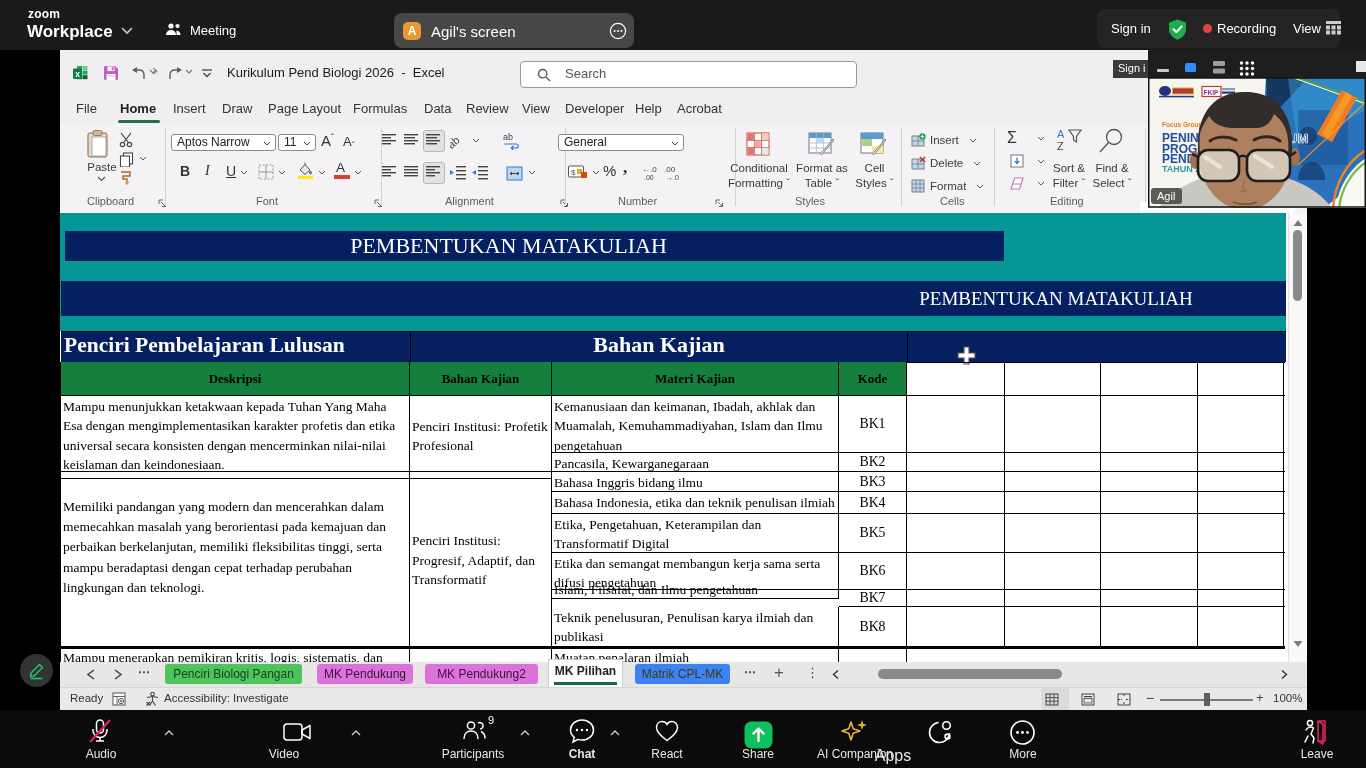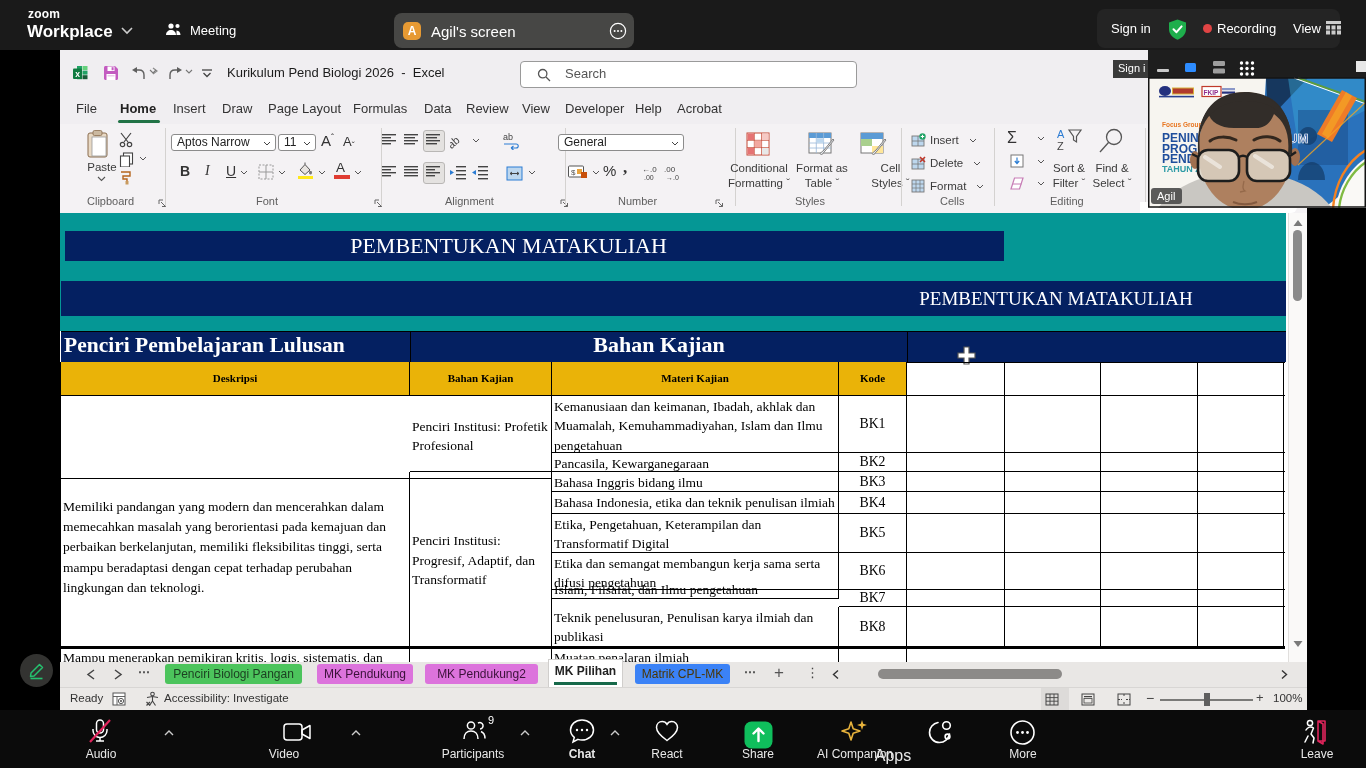--- a/index.html
+++ b/index.html
@@ -1,20 +1,20 @@
 <!DOCTYPE html>
 <html><head>
 <meta charset="utf-8">
 <style>
   * { margin:0; padding:0; box-sizing:border-box; }
   html,body { width:1366px; height:768px; overflow:hidden; background:#000; }
   body { font-family:"Liberation Sans", sans-serif; position:relative; }
   .abs { position:absolute; }
   .c { position:absolute; border-right:1px solid #000; border-bottom:1px solid #000; overflow:hidden; }
-  .hd { background:#eab308; font-weight:bold; font-size:11px; display:flex; align-items:center; justify-content:center; }
+  .hd { background:#15803d; font-weight:bold; font-size:13px; display:flex; align-items:center; justify-content:center; }
   .tx { padding:1px 2px 0 2px; }
   .bk { display:flex; align-items:center; justify-content:center; font-size:13.8px; }
   .rtx { font-size:11.5px; color:#3b3b3b; position:absolute; }
   .rtx2 { font-size:11.5px; color:#3b3b3b; position:absolute; text-align:center; line-height:14.5px; }
   .rlbl { font-size:11px; color:#5e5e5e; position:absolute; top:71px; }
   .rsep { position:absolute; top:4px; width:1px; height:78px; background:#D4D2D0; }
   .rbox { position:absolute; background:#fff; border:1px solid #8c8c8c; border-radius:3px; font-size:12px; color:#222; line-height:15px; }
 </style>
 </head>
 <body>
@@ -325,21 +325,21 @@
 <path d="M26 8 L17 19 l-3.5 4 l-1.5 -1.5 l4 -3.5 L25 7 Z" fill="#E8EAED" stroke="#777" stroke-width=".9"></path>
 </svg>
   <div class="abs rtx2" style="left:728px;top:37px;width:68px;">Format as<br>Table ˇ</div>
   <svg class="abs" style="left:800px;top:8px;" width="28" height="26" viewBox="0 0 28 26">
 <rect x="1" y="1" width="22" height="20" fill="#fff" stroke="#777" stroke-width="1"></rect>
 <rect x="1" y="1" width="22" height="6" fill="#5B9BD5"></rect>
 <rect x="1" y="7" width="11" height="7" fill="#A9D08E"></rect>
 <rect x="12" y="14" width="11" height="7" fill="#FFE699"></rect>
 <path d="M26 8 L17 19 l-3.5 4 l-1.5 -1.5 l4 -3.5 L25 7 Z" fill="#E8EAED" stroke="#777" stroke-width=".9"></path>
 </svg>
-  <div class="abs rtx2" style="left:792px;top:37px;width:45px;margin-left:16px;">Cell<br>Styles ˇ</div>
+  <div class="abs rtx2" style="left:792px;top:37px;width:45px;">Cell<br>Styles ˇ</div>
   <div class="abs rlbl" style="left:735px;top:71px;">Styles</div>
   <div class="abs rsep" style="left:841px;"></div>
   <svg class="abs" style="left:851px;top:9px;" width="15" height="14" viewBox="0 0 15 14">
 <rect x="1" y="3" width="12" height="10" fill="#BDD7EE" stroke="#777" stroke-width=".9"></rect>
 <path d="M1 8 H13 M7 3 V13" stroke="#777" stroke-width=".8"></path>
 <circle cx="11.5" cy="3.5" r="3.2" fill="#21A366"></circle>
 <path d="M11.5 1.8 V5.2 M9.8 3.5 H13.2" stroke="#fff" stroke-width="1"></path>
 </svg>
   <div class="abs rtx" style="left:870px;top:10px;">Insert</div>
   <svg class="abs" style="left:909px;top:14px;" width="8" height="6">
@@ -419,20 +419,21 @@
       <path d="M7 1 H12 V7 H18 V12 H12 V18 H7 V12 H1 V7 H7 Z" fill="#fff" stroke="#555" stroke-width="1.2"></path>
     </svg>
 
     <div class="abs" id="tbl" style="left:0;top:149px;width:1225px;height:300px;font-family:'Liberation Serif',serif;font-size:13.5px;color:#000;line-height:19.4px;">
     <div class="abs" style="left:0;top:0;width:1px;height:302px;background:#000;"></div>
     <div class="abs" style="left:0;top:0;width:1225px;height:1px;background:#000;"></div>
     <div class="c hd" style="left:1px;top:0px;width:349px;height:34px;">Deskripsi</div>
     <div class="c hd" style="left:350px;top:0px;width:142px;height:34px;">Bahan Kajian</div>
     <div class="c hd" style="left:492px;top:0px;width:287px;height:34px;">Materi Kajian</div>
     <div class="c hd" style="left:779px;top:0px;width:68px;height:34px;">Kode</div>
+    <div class="c tx" style="left:1px;top:34px;width:349px;height:76px;">Mampu menunjukkan ketakwaan kepada Tuhan Yang Maha<br>Esa dengan mengimplementasikan karakter profetis dan etika<br>universal secara konsisten dengan mencerminkan nilai-nilai<br>keislaman dan keindonesiaan.</div>
     <div class="c tx" style="left:1px;top:110px;width:349px;height:7px;"></div>
     <div class="c tx" style="left:350px;top:34px;width:142px;height:76px;display:flex;flex-direction:column;justify-content:center;padding-top:5px;">Penciri Institusi: Profetik<br>Profesional</div>
     <div class="c tx" style="left:1px;top:117px;width:349px;height:168px;padding-top:18px;line-height:20.2px;">Memiliki pandangan yang modern dan mencerahkan dalam<br>memecahkan masalah yang berorientasi pada kemajuan dan<br>perbaikan berkelanjutan, memiliki fleksibilitas tinggi, serta<br>mampu beradaptasi dengan cepat terhadap perubahan<br>lingkungan dan teknologi.</div>
     <div class="c tx" style="left:350px;top:110px;width:142px;height:7px;"></div>
     <div class="c tx" style="left:350px;top:117px;width:142px;height:168px;display:flex;flex-direction:column;justify-content:center;padding-bottom:5px;">Penciri Institusi:<br>Progresif, Adaptif, dan<br>Transformatif</div>
     <div class="c tx" style="left:492px;top:34px;width:287px;height:57px;">Kemanusiaan dan keimanan, Ibadah, akhlak dan<br>Muamalah, Kemuhammadiyahan, Islam dan Ilmu<br>pengetahuan</div>
     <div class="c bk" style="left:779px;top:34px;width:68px;height:57px;">BK1</div>
     <div class="c tx" style="left:492px;top:91px;width:287px;height:19px;">Pancasila, Kewarganegaraan</div>
     <div class="c bk" style="left:779px;top:91px;width:68px;height:19px;">BK2</div>
     <div class="c tx" style="left:492px;top:110px;width:287px;height:20px;">Bahasa Inggris bidang ilmu</div>

